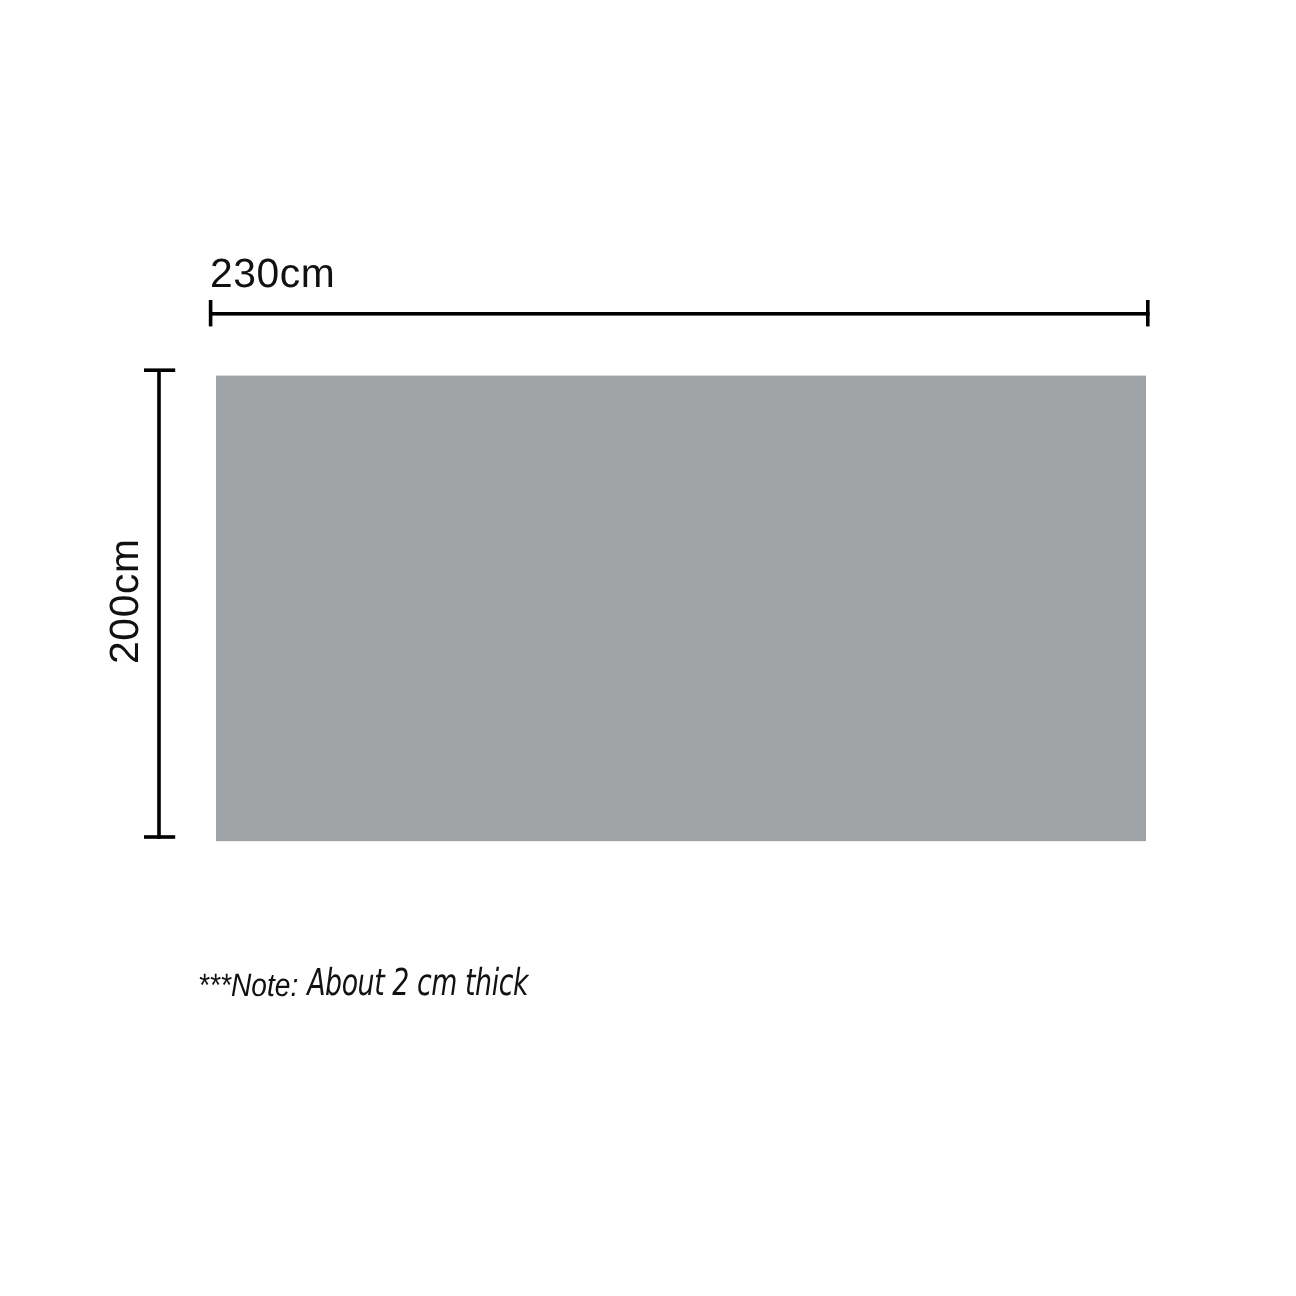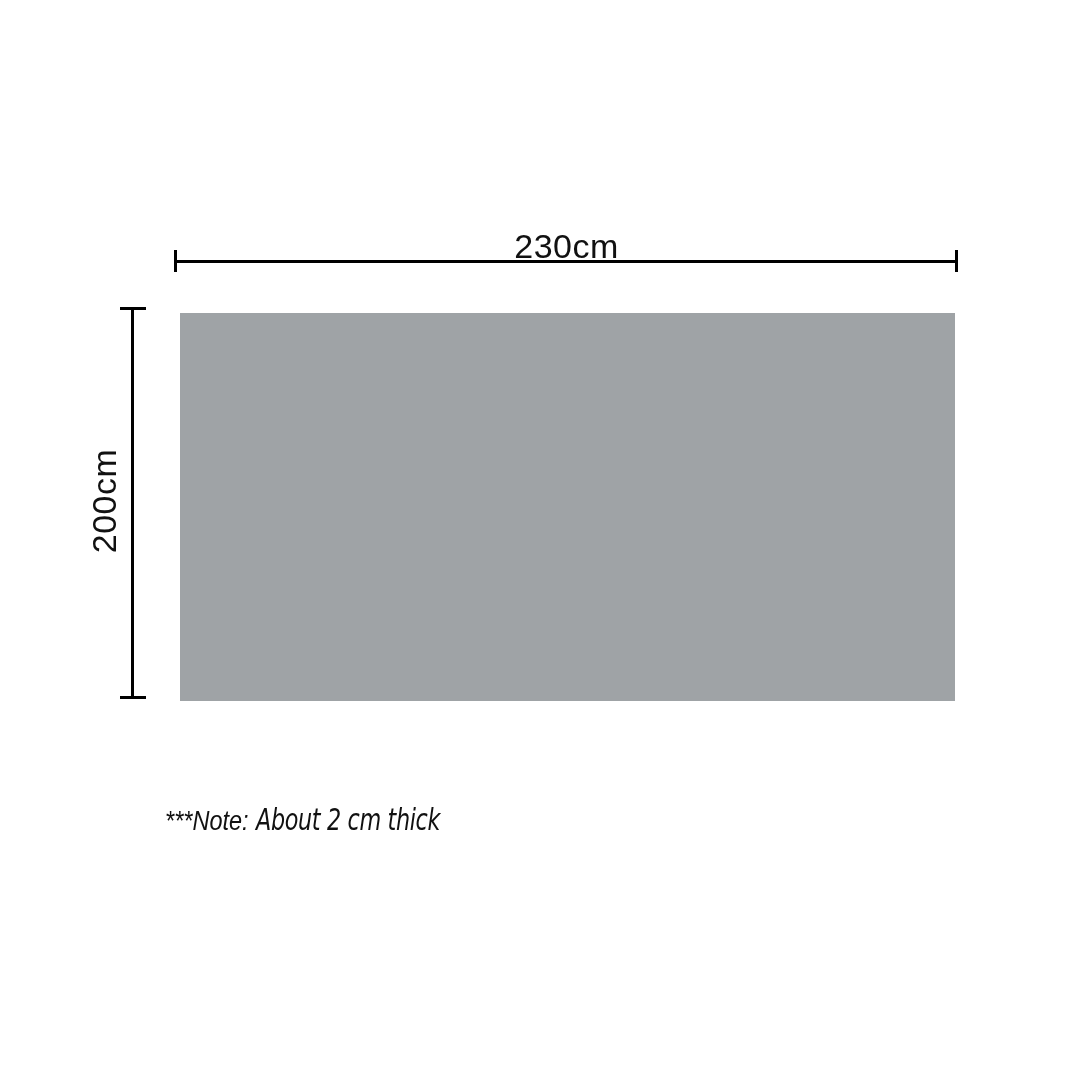--- a/index.html
+++ b/index.html
@@ -48,23 +48,22 @@
   }
   .tick-h-right {
     left: 955px;
     top: 250px;
     width: 3px;
     height: 22px;
   }
   .dim-h-label {
     position: absolute;
     left: 175px;
-    top: 228px;
+    top: 210px;
     width: 783px;
-    text-align: center;
     font-size: 34px;
     line-height: 36px;
     letter-spacing: 0.5px;
   }
 
   
   .dim-v-line {
     left: 131px;
     top: 308px;
     width: 3px;

